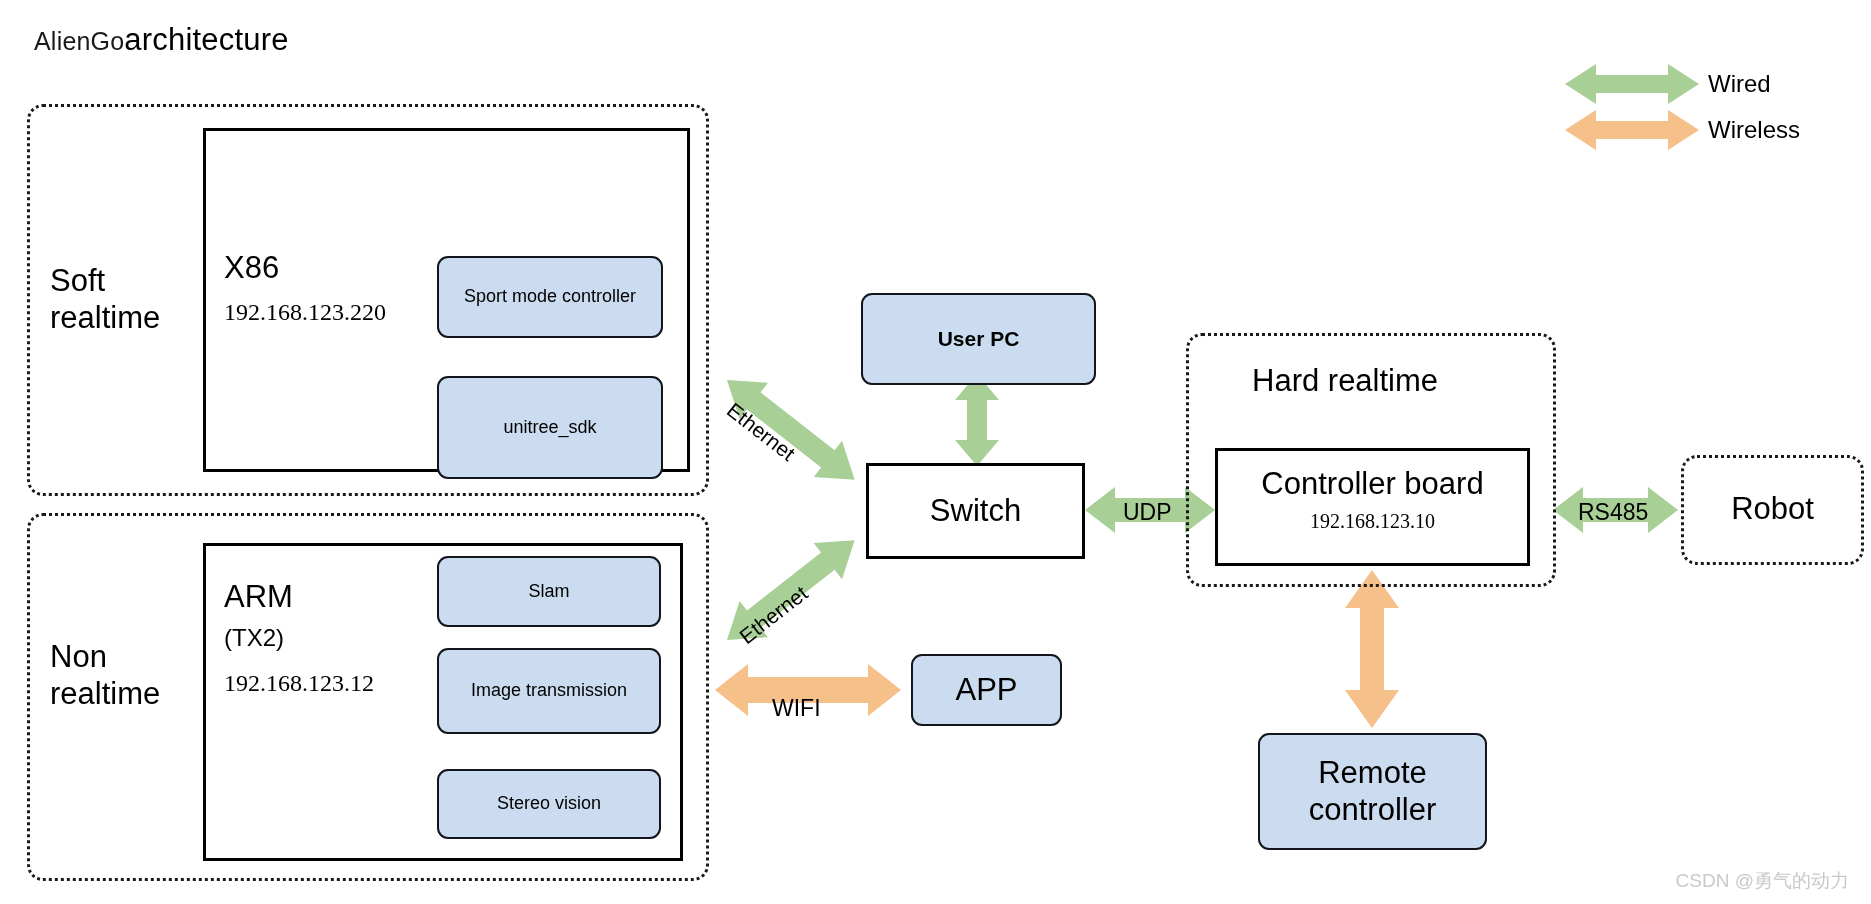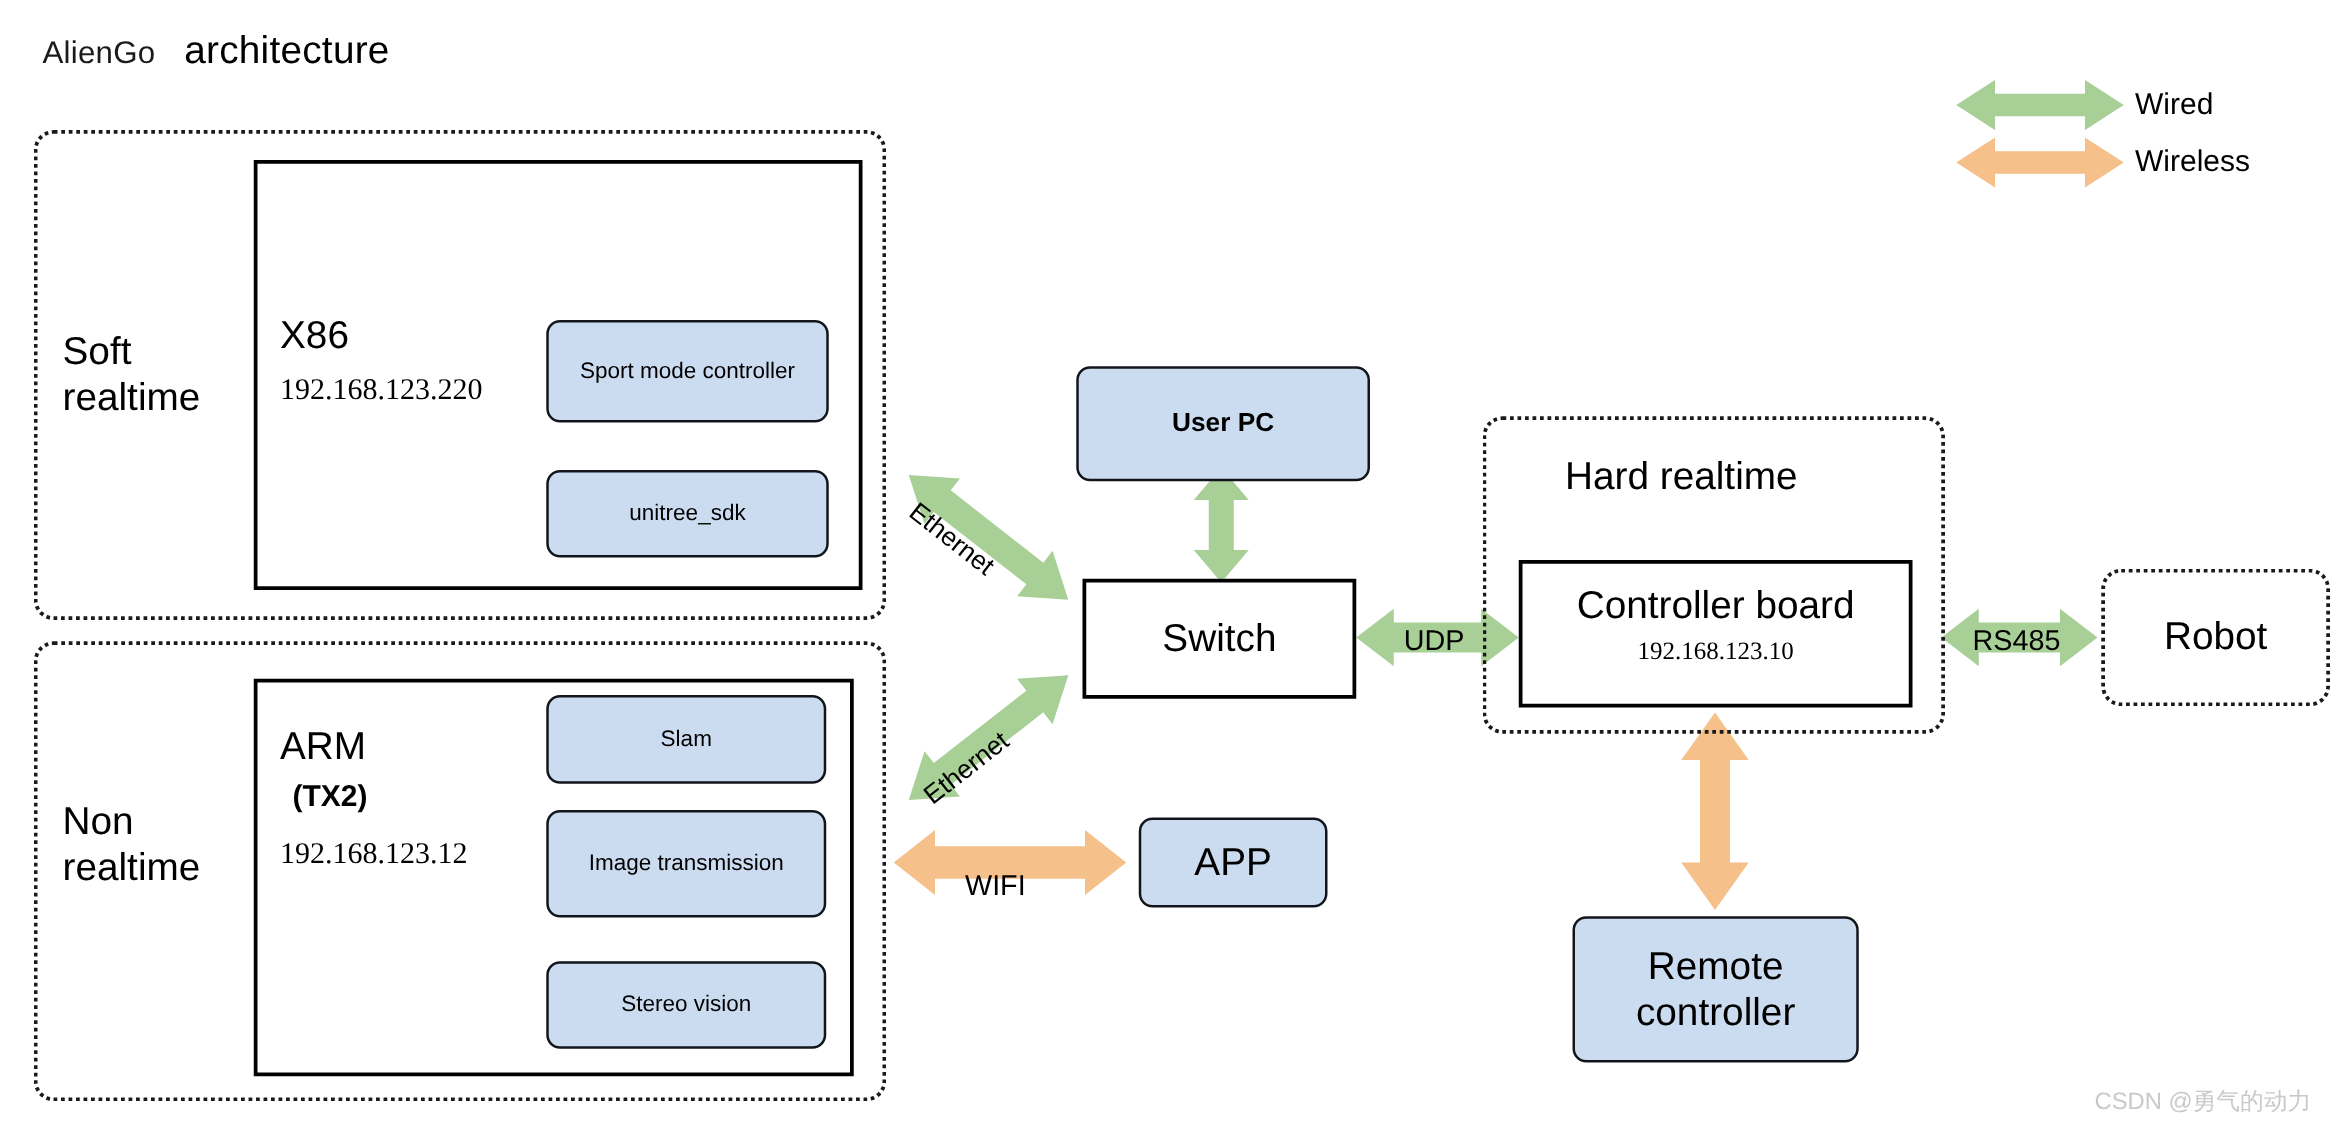--- a/index.html
+++ b/index.html
@@ -19,21 +19,21 @@
     overflow: hidden;
   }
 
   
   #title-wrap {
     position: absolute;
     left: 34px;
     top: 22px;
     display: flex;
     align-items: baseline;
-    gap: 23px;
+    gap: 0;
     white-space: nowrap;
   }
   #title-small { font-size: 25px; color: #1a1a1a; letter-spacing: .2px; }
   #title-main  { font-size: 31px; color: #000000; letter-spacing: .2px; }
 
   
   .dotted-group {
     position: absolute;
     border: 3px dotted #1a1a1a;
     border-radius: 16px;
@@ -169,29 +169,29 @@
   <div class="dotted-group" style="left:27px; top:104px; width:682px; height:392px;"></div>
   <div class="label grp-label" style="left:50px; top:262px; width:140px;">Soft
 realtime</div>
 
   <div class="solid-box" style="left:203px; top:128px; width:487px; height:344px;"></div>
   <div class="label proc-name" style="left:224px; top:249px;">X86</div>
   <div class="label proc-sub" style="left:224px; top:298px;">192.168.123.220</div>
 
   <div class="blue-box" style="left:437px; top:256px; width:226px; height:82px;">Sport mode
 controller</div>
-  <div class="blue-box" style="left:437px; top:376px; width:226px; height:70px;">unitree_sdk</div>
+  <div class="blue-box" style="left:437px; top:376px; width:226px; height:103px;">unitree_sdk</div>
 
   <div class="dotted-group" style="left:27px; top:513px; width:682px; height:368px;"></div>
   <div class="label grp-label" style="left:50px; top:638px; width:150px;">Non
 realtime</div>
 
   <div class="solid-box" style="left:203px; top:543px; width:480px; height:318px;"></div>
   <div class="label proc-name" style="left:224px; top:578px;">ARM</div>
-  <div class="label proc-paren" style="left:234px; top:624px;font-weight:bold;">(TX2)</div>
+  <div class="label proc-paren" style="left:224px; top:624px;">(TX2)</div>
   <div class="label proc-sub" style="left:224px; top:669px;">192.168.123.12</div>
 
   <div class="blue-box" style="left:437px; top:556px; width:224px; height:71px;">Slam</div>
   <div class="blue-box" style="left:437px; top:769px; width:224px; height:70px;">Stereo vision</div>
   <div class="blue-box" style="left:437px; top:648px; width:224px; height:86px;">Image
 transmission</div>
 
   <div class="blue-box" style="left:861px; top:293px; width:235px; height:92px; font-weight:bold; font-size:21px;">User PC</div>
 
   <div class="solid-box" style="left:866px; top:463px; width:219px; height:96px; display:flex; align-items:center; justify-content:center; font-size:31px;">Switch</div>

